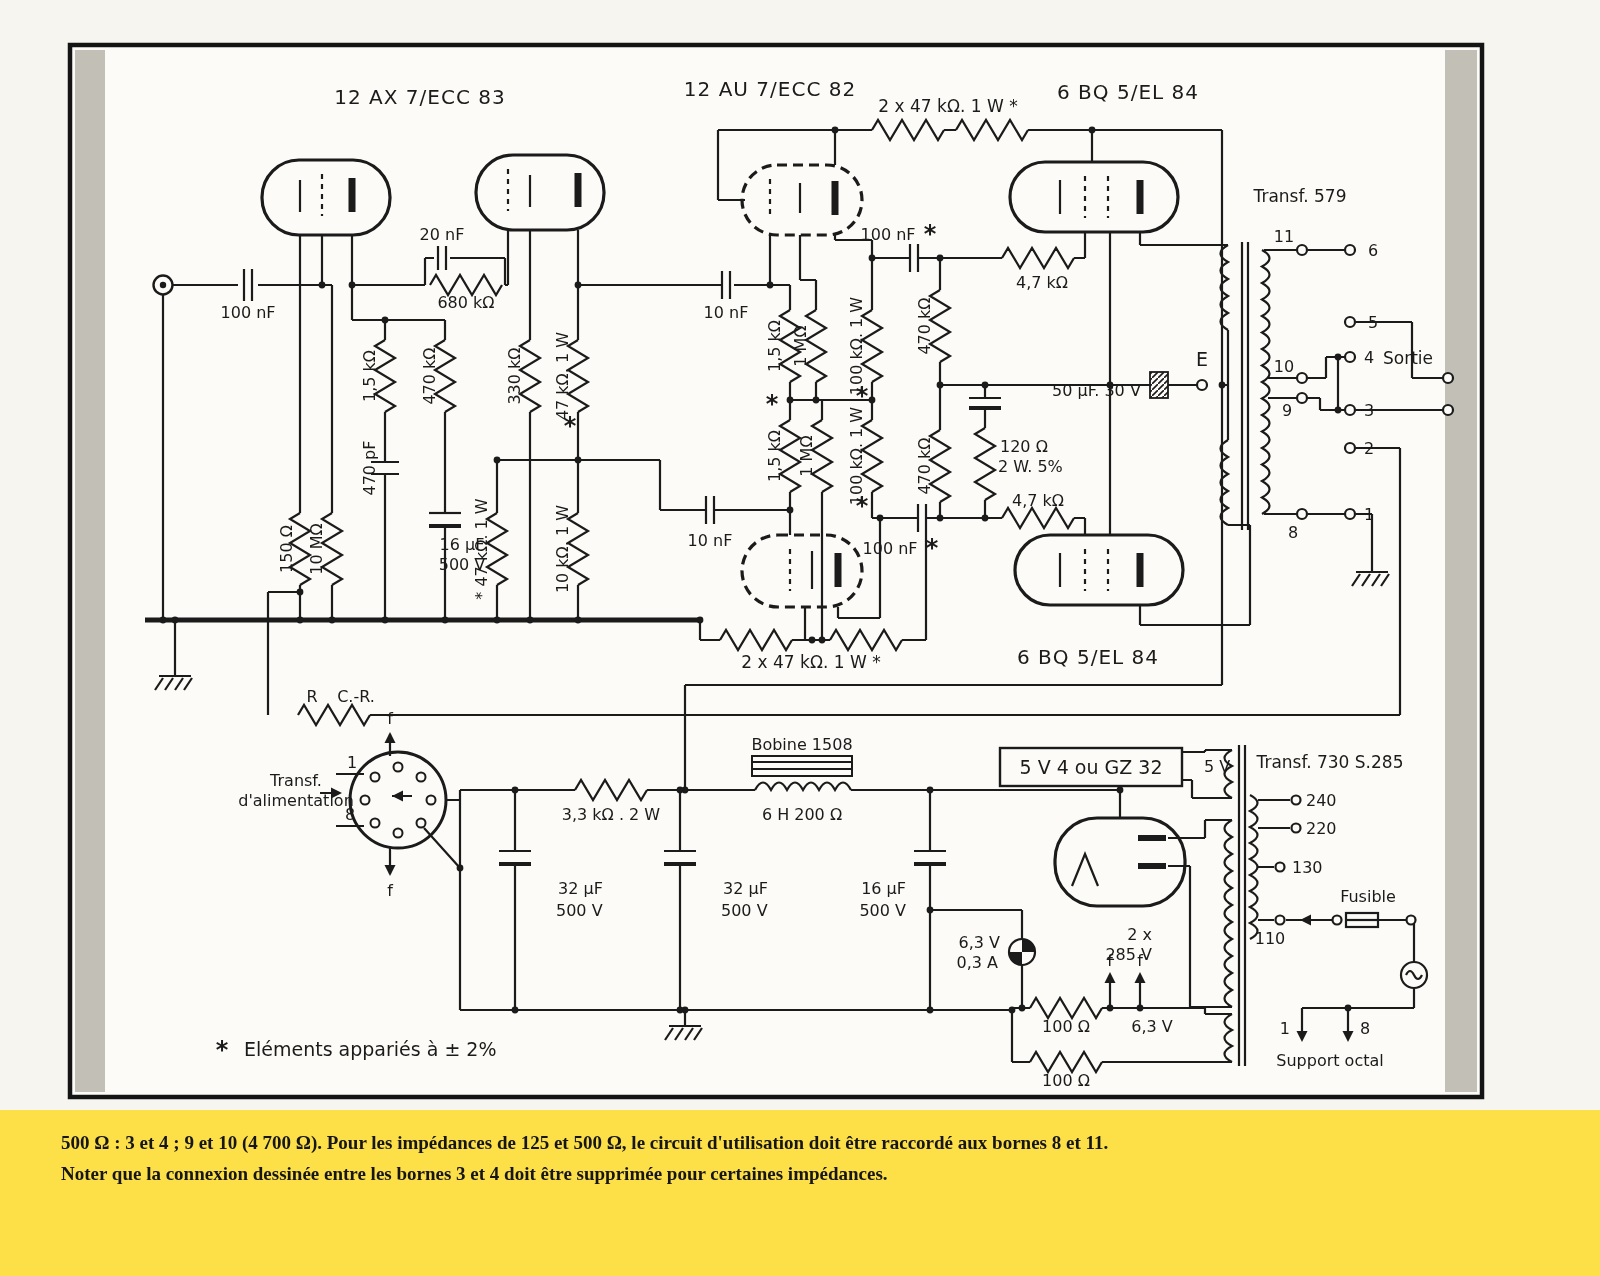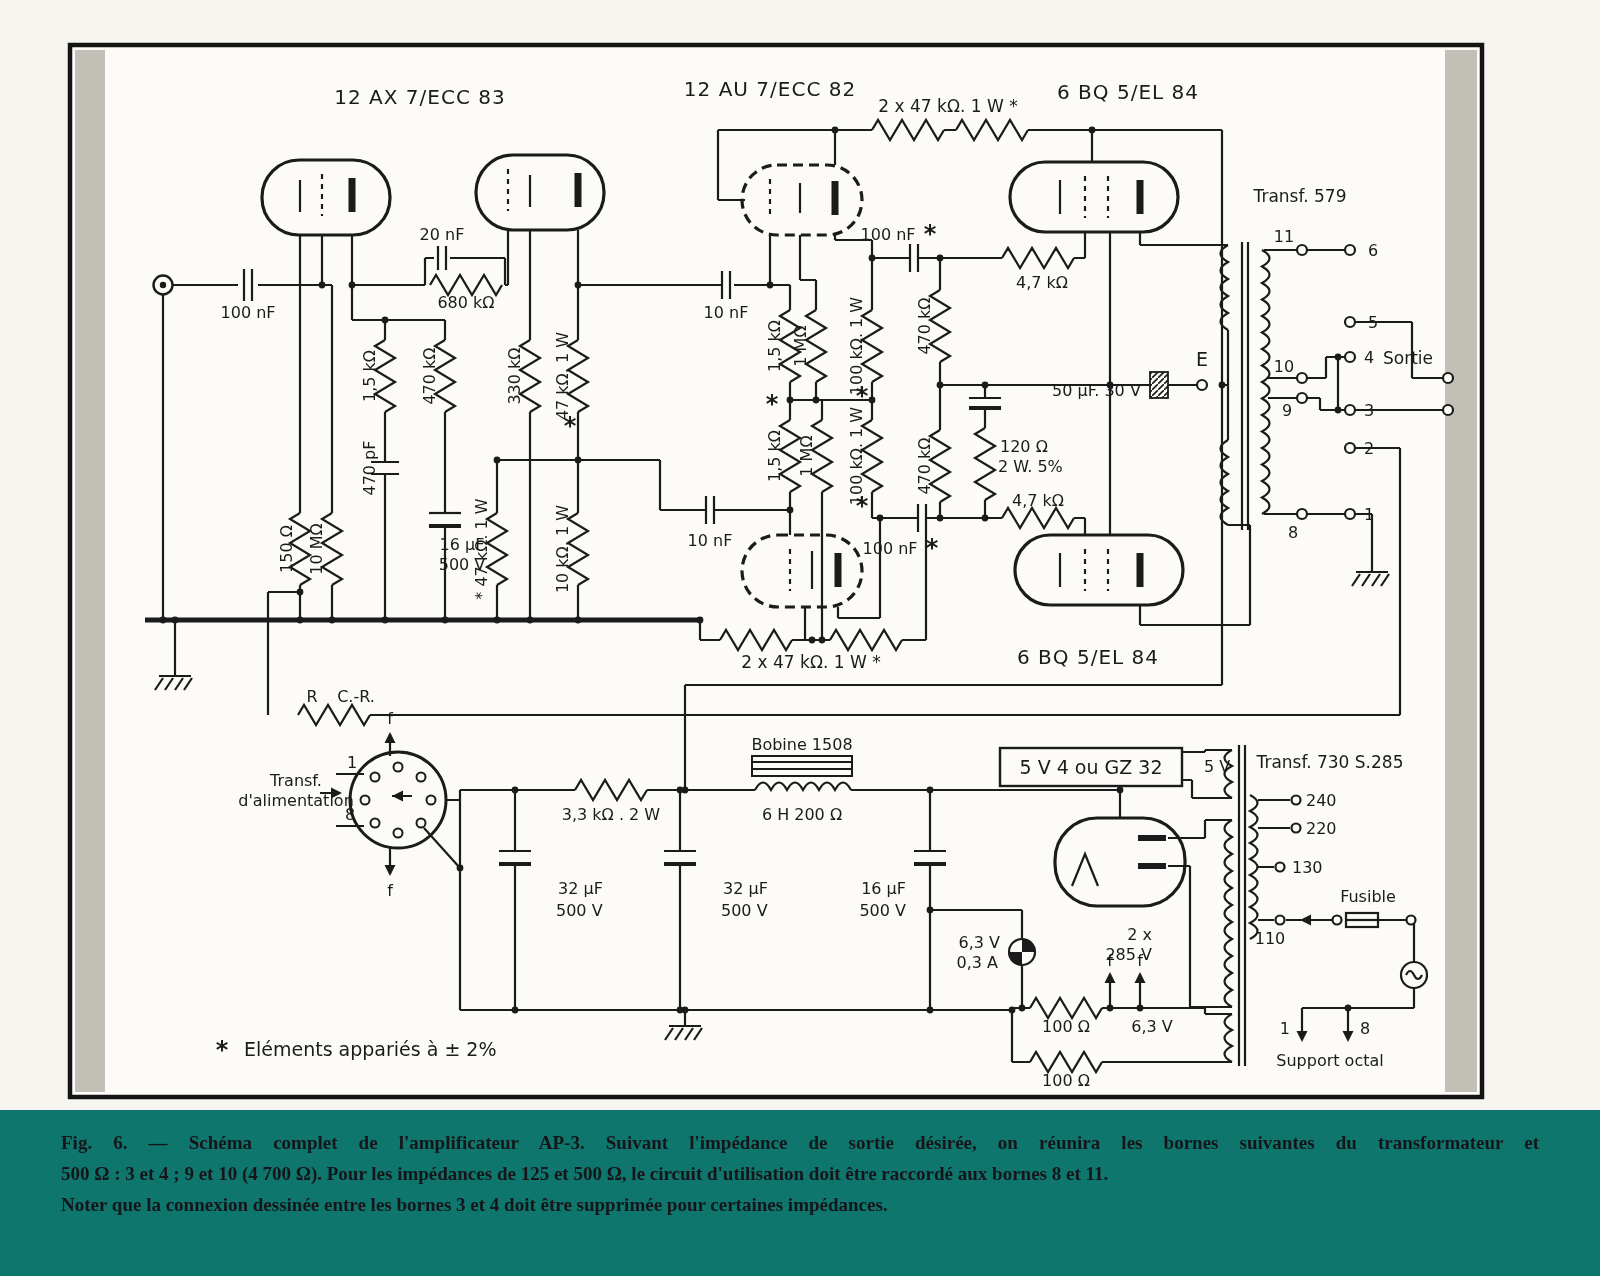--- a/index.html
+++ b/index.html
@@ -1,16 +1,16 @@
 <!DOCTYPE html>
 <html><head>
 <meta charset="utf-8">
 <style>
   html,body{margin:0;padding:0;background:#f6f4ee;}
-  .page{width:1600px;height:1276px;background:#0f766e;position:relative;overflow:hidden;
+  .page{width:1600px;height:1276px;background:#fde047;position:relative;overflow:hidden;
         font-family:"DejaVu Sans",sans-serif;color:#1b1b1b;}
   svg text{font-family:"DejaVu Sans",sans-serif;font-size:16px;fill:#1b1b1b;}
   svg text.tt{font-size:20px;letter-spacing:1px;}
   svg text.md{font-size:17px;}
   svg text.star{font-size:24px;font-weight:bold;}
   svg text.big{font-size:19px;}
   .caption{width:1478px;margin:14px auto 0 auto;font-family:"Liberation Serif",serif;
            font-weight:bold;font-size:19px;line-height:1.62;color:#15151a;}
   .caption .jl{text-align:justify;text-align-last:justify;}
   .caption .cl{text-align:left;}
@@ -417,18 +417,17 @@
     <text class="star" x="932" y="556">*</text>
     <text class="star" x="570" y="434">*</text>
 
     <text class="star" x="222" y="1058">*</text>
     <text class="big" x="244" y="1056" text-anchor="start">Eléments appariés à ± 2%</text>
   </g>
 </svg>
 
 
 <div class="caption">
-  <div class="jl">Fig. 6. — Schéma complet de l'amplificateur AP-3. Suivant l'impédance de sortie désirée, on réunira les bornes suivantes du transformateur et</div>
   <div class="cl">500 Ω : 3 et 4 ; 9 et 10 (4 700 Ω). Pour les impédances de 125 et 500 Ω, le circuit d'utilisation doit être raccordé aux bornes 8 et 11.</div>
   <div class="cl">Noter que la connexion dessinée entre les bornes 3 et 4 doit être supprimée pour certaines impédances.</div>
 </div>
 
 </div>
 
 </body></html>

